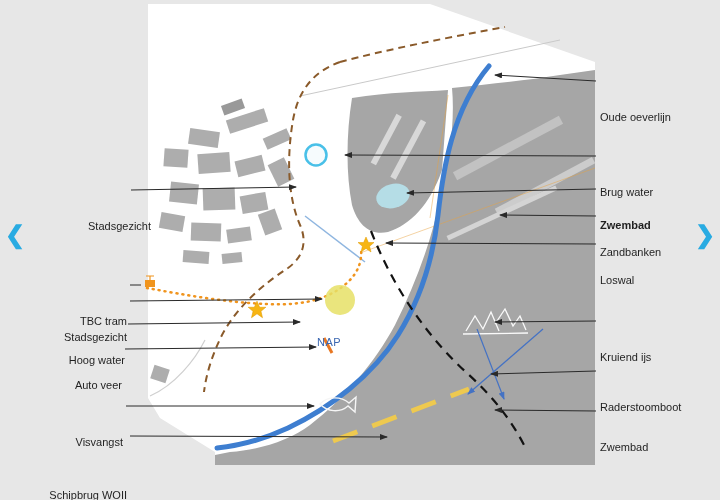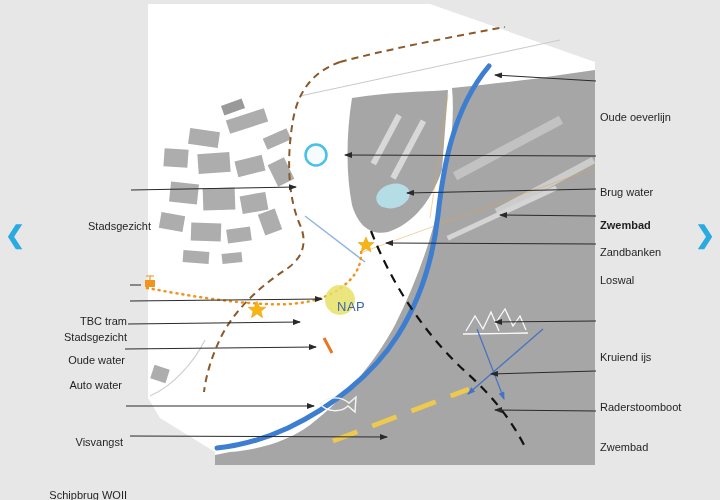--- a/index.html
+++ b/index.html
@@ -9,23 +9,22 @@
   }
   .map-svg{position:absolute;left:0;top:0;}
   .lbl{
     position:absolute;font-size:11px;color:#1f1f1f;white-space:nowrap;
     line-height:14px;
     margin-top:36px;
   }
   .lbl.left{text-align:right;}
   .lbl.right{text-align:left;}
   .nap{
-    position:absolute;left:317px;top:299px;font-size:13px;color:#3a66b0;
+    position:absolute;left:317px;top:336px;font-size:11px;color:#3a66b0;
     letter-spacing:.5px;
-    margin-left:20px;
   }
   .nav{
     position:absolute;top:220px;width:22px;height:30px;cursor:pointer;
     color:#29abe2;font-size:24px;font-weight:bold;line-height:30px;
     text-align:center;user-select:none;
   }
   .nav.prev{left:4px;}
   .nav.next{right:4px;}
 </style>
 </head>
@@ -149,22 +148,22 @@
       <path d="M596,371 L491,374" marker-end="url(#arrowhead)"></path>
       <path d="M596,411 L495,410" marker-end="url(#arrowhead)"></path>
     </g>
   </svg>
 
   <div class="nap">NAP</div>
 
   <div class="lbl left" style="top:183px;right:569px;">Stadsgezicht</div>
   <div class="lbl left" style="top:278px;right:593px;">TBC tram</div>
   <div class="lbl left" style="top:294px;right:593px;">Stadsgezicht</div>
-  <div class="lbl left" style="top:317px;right:595px;">Oude water</div>
-  <div class="lbl left" style="top:342px;right:598px;">Auto water</div>
+  <div class="lbl left" style="top:317px;right:595px;">Hoog water</div>
+  <div class="lbl left" style="top:342px;right:598px;">Auto veer</div>
   <div class="lbl left" style="top:399px;right:597px;">Visvangst</div>
   <div class="lbl left" style="top:452px;right:593px;">Schipbrug WOII</div>
 
   <div class="lbl right" style="top:74px;left:600px;">Oude oeverlijn</div>
   <div class="lbl right" style="top:149px;left:600px;">Brug water</div>
   <div class="lbl right" style="top:182px;left:600px;font-weight:bold;">Zwembad</div>
   <div class="lbl right" style="top:209px;left:600px;">Zandbanken</div>
   <div class="lbl right" style="top:237px;left:600px;">Loswal</div>
   <div class="lbl right" style="top:314px;left:600px;">Kruiend ijs</div>
   <div class="lbl right" style="top:364px;left:600px;">Raderstoomboot</div>

